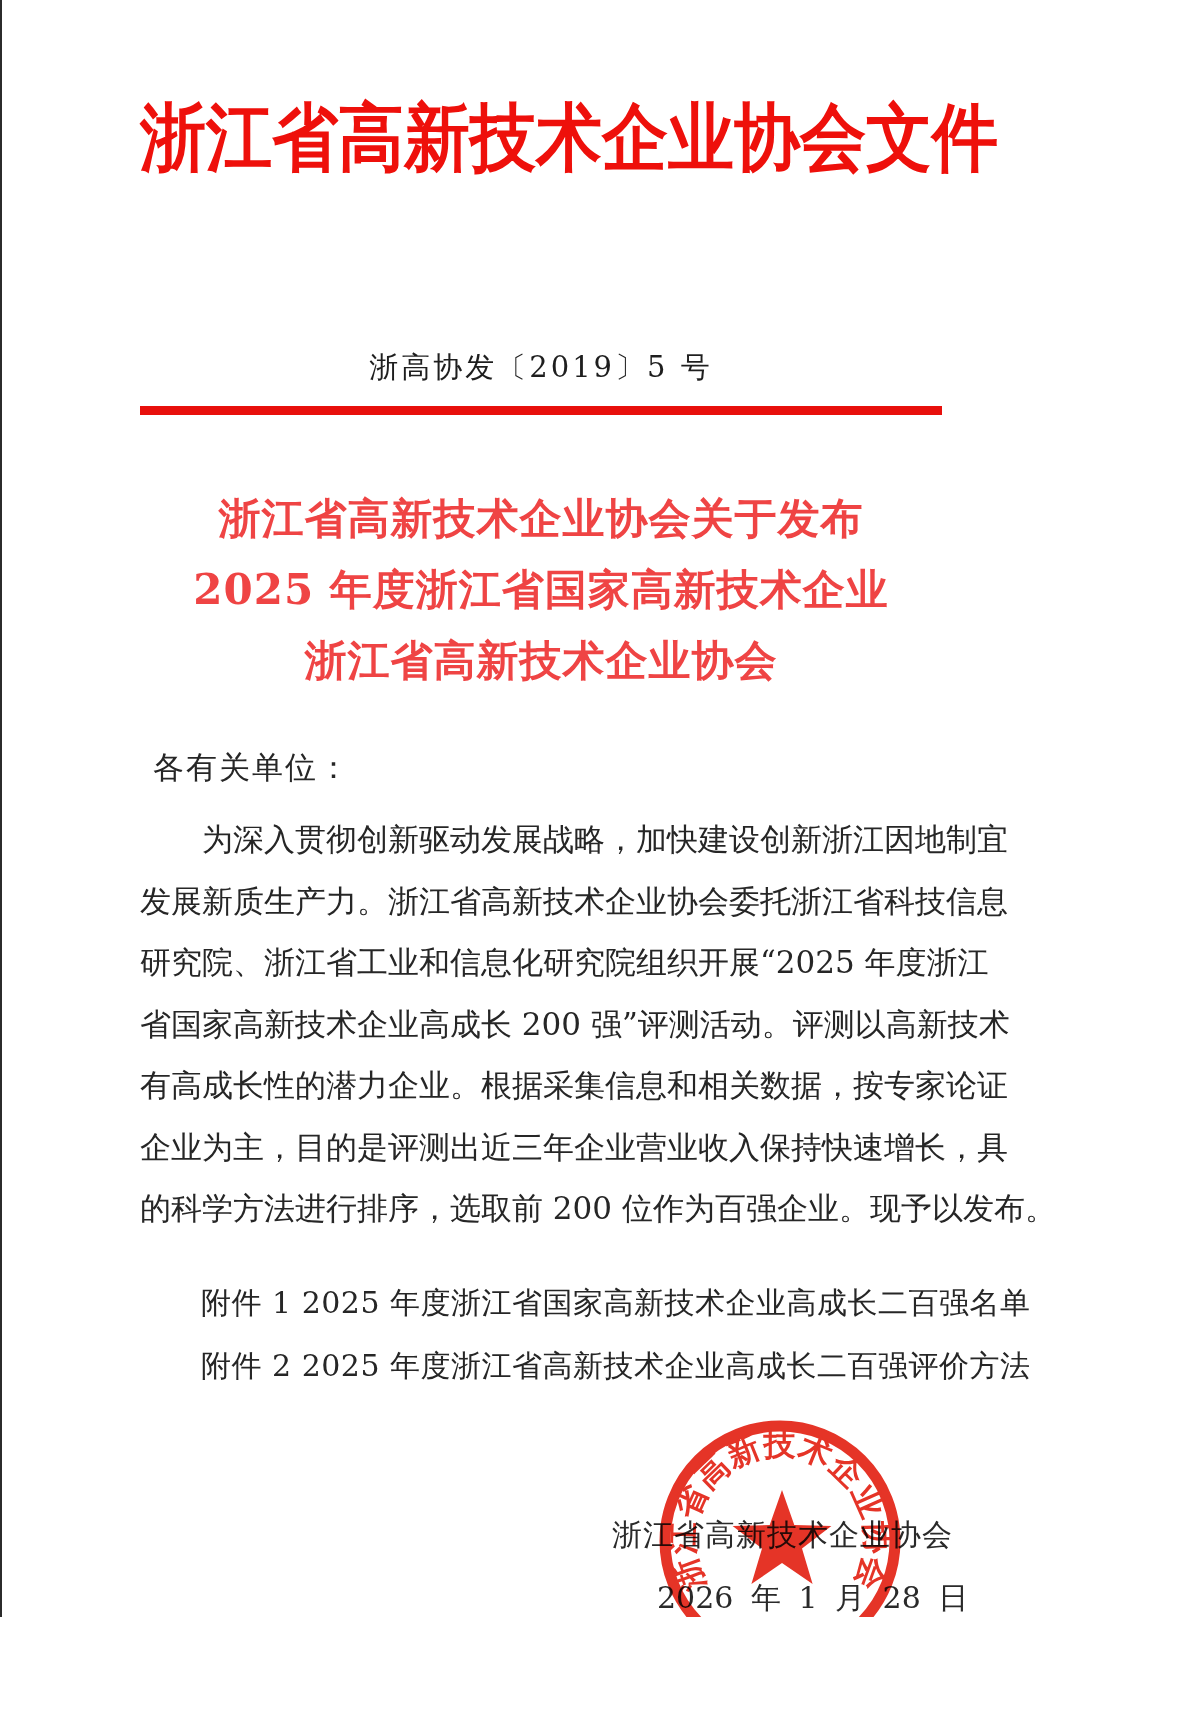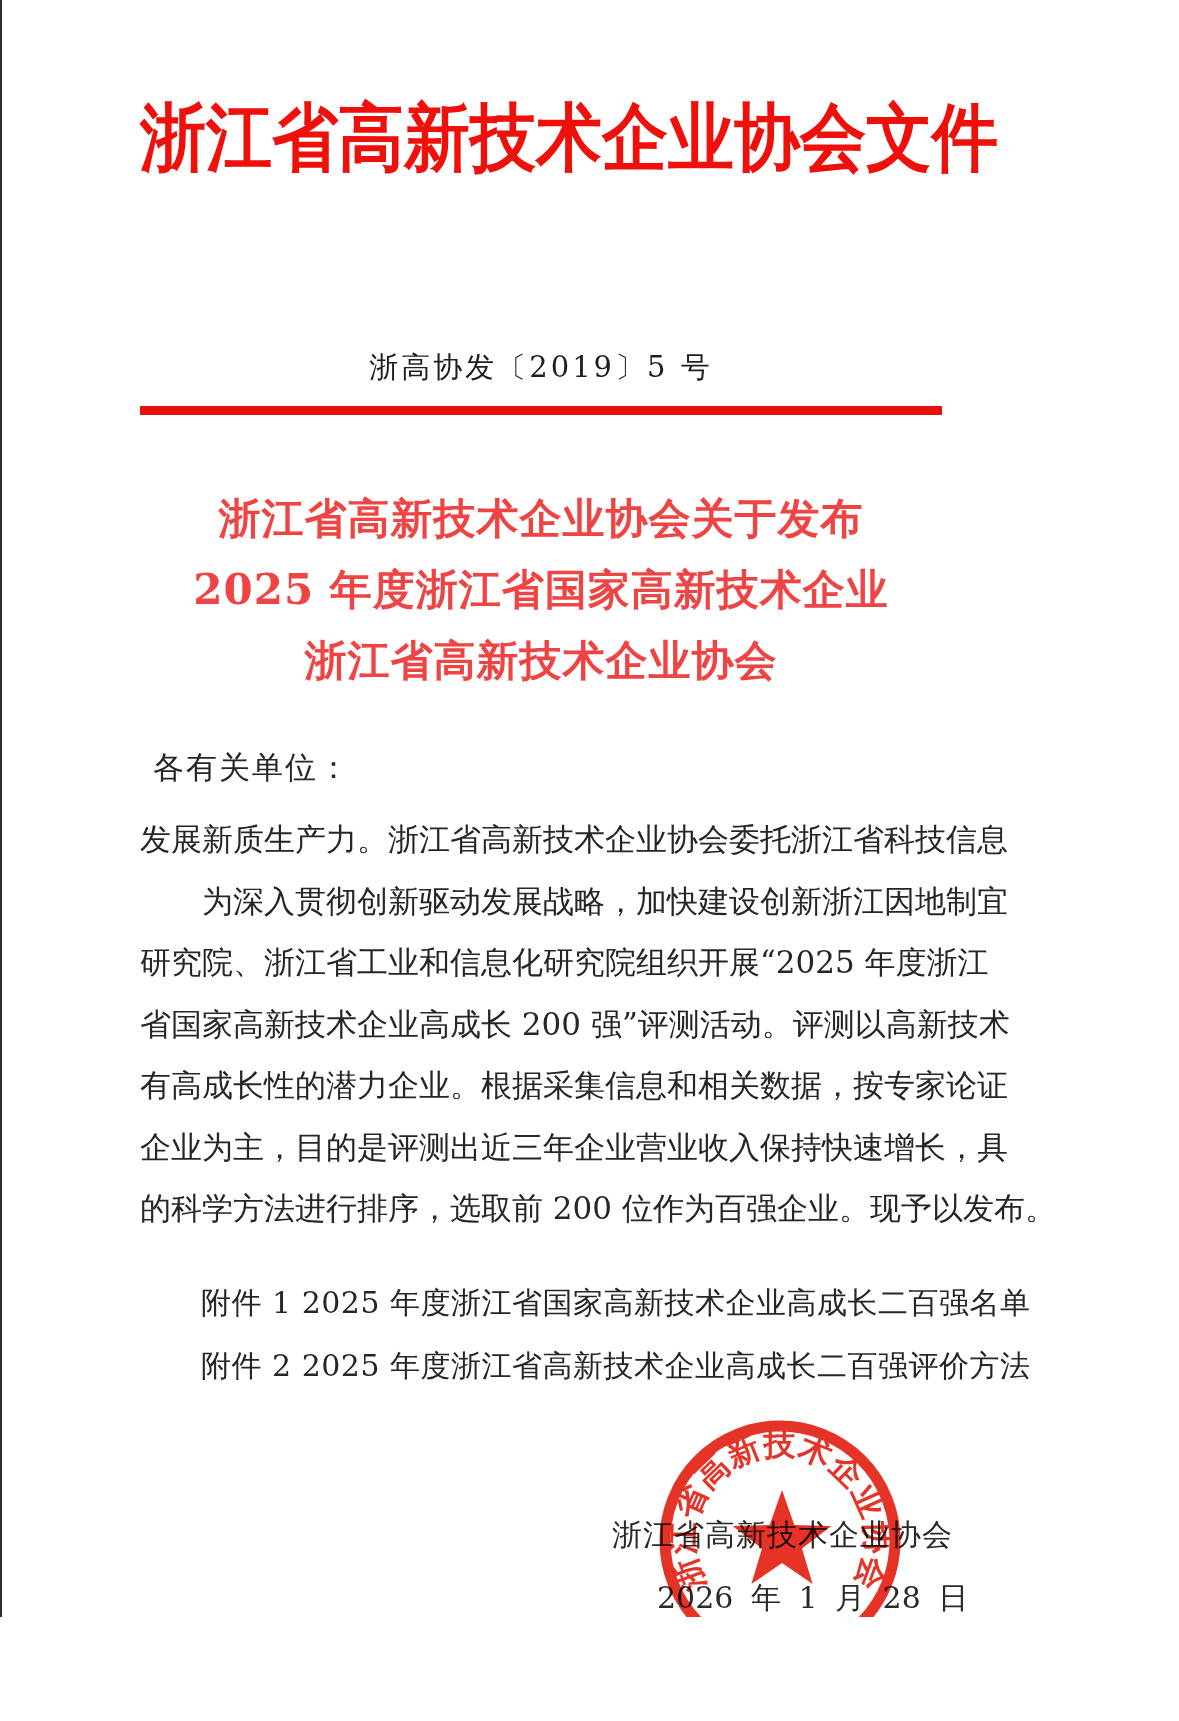--- a/index.html
+++ b/index.html
@@ -127,22 +127,22 @@
 
   <div class="col notice-title">
     <div>浙江省高新技术企业协会关于发布</div>
     <div>2025 年度浙江省国家高新技术企业</div>
     <div>浙江省高新技术企业协会</div>
   </div>
 
   <div class="col salutation">各有关单位：</div>
 
   <div class="col body-par">
+    <div class="body-line indent">为深入贯彻创新驱动发展战略，加快建设创新浙江因地制宜</div>
     <div class="body-line">发展新质生产力。浙江省高新技术企业协会委托浙江省科技信息</div>
-    <div class="body-line indent">为深入贯彻创新驱动发展战略，加快建设创新浙江因地制宜</div>
     <div class="body-line">研究院、浙江省工业和信息化研究院组织开展“2025 年度浙江</div>
     <div class="body-line">省国家高新技术企业高成长 200 强”评测活动。评测以高新技术</div>
     <div class="body-line">有高成长性的潜力企业。根据采集信息和相关数据，按专家论证</div>
     <div class="body-line">企业为主，目的是评测出近三年企业营业收入保持快速增长，具</div>
     <div class="body-line">的科学方法进行排序，选取前 200 位作为百强企业。现予以发布。</div>
   </div>
 
   <div class="attachment attach-1">附件 1 2025 年度浙江省国家高新技术企业高成长二百强名单</div>
   <div class="attachment attach-2">附件 2 2025 年度浙江省高新技术企业高成长二百强评价方法</div>
 

